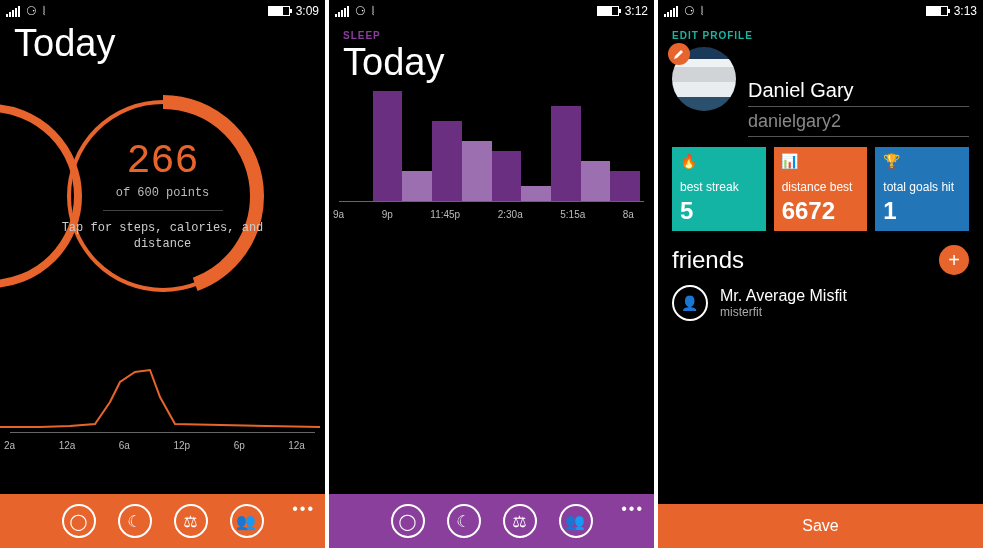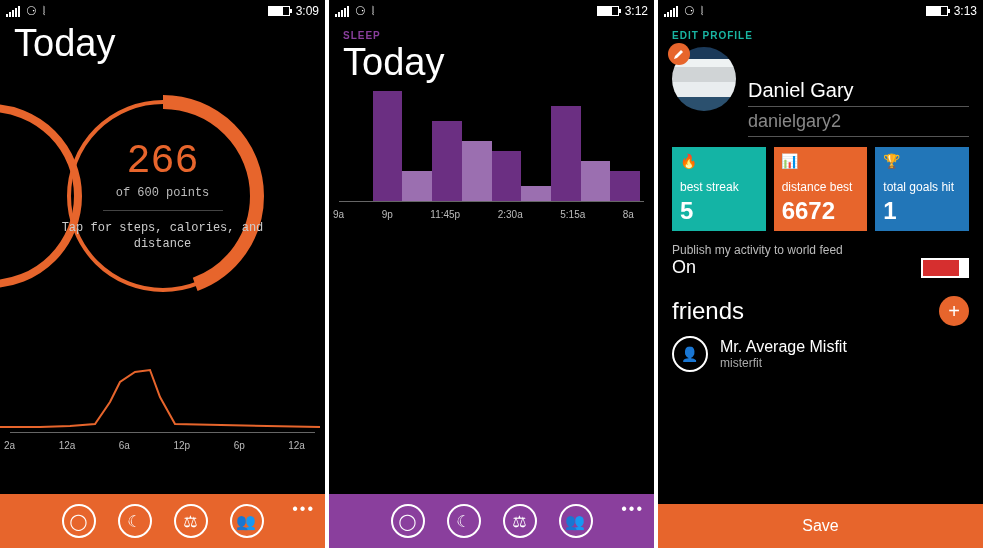--- a/index.html
+++ b/index.html
@@ -379,27 +379,20 @@
       <div class="tl">distance best</div>
       <div class="tv">6672</div>
     </div>
     <div class="tile bg-blue">
       <div class="ic">🏆</div>
       <div class="tl">total goals hit</div>
       <div class="tv">1</div>
     </div>
   </div>
 
-  <div class="publish">
-    <div class="txt">
-      <div class="lbl">Publish my activity to world feed</div>
-      <div class="val">On</div>
-    </div>
-    <div class="toggle"></div>
-  </div>
 
   <div class="friends-head">
     <h3>friends</h3>
     <div class="addbtn">+</div>
   </div>
 
   <div class="friend">
     <div class="fav">👤</div>
     <div>
       <div class="fn">Mr. Average Misfit</div>

